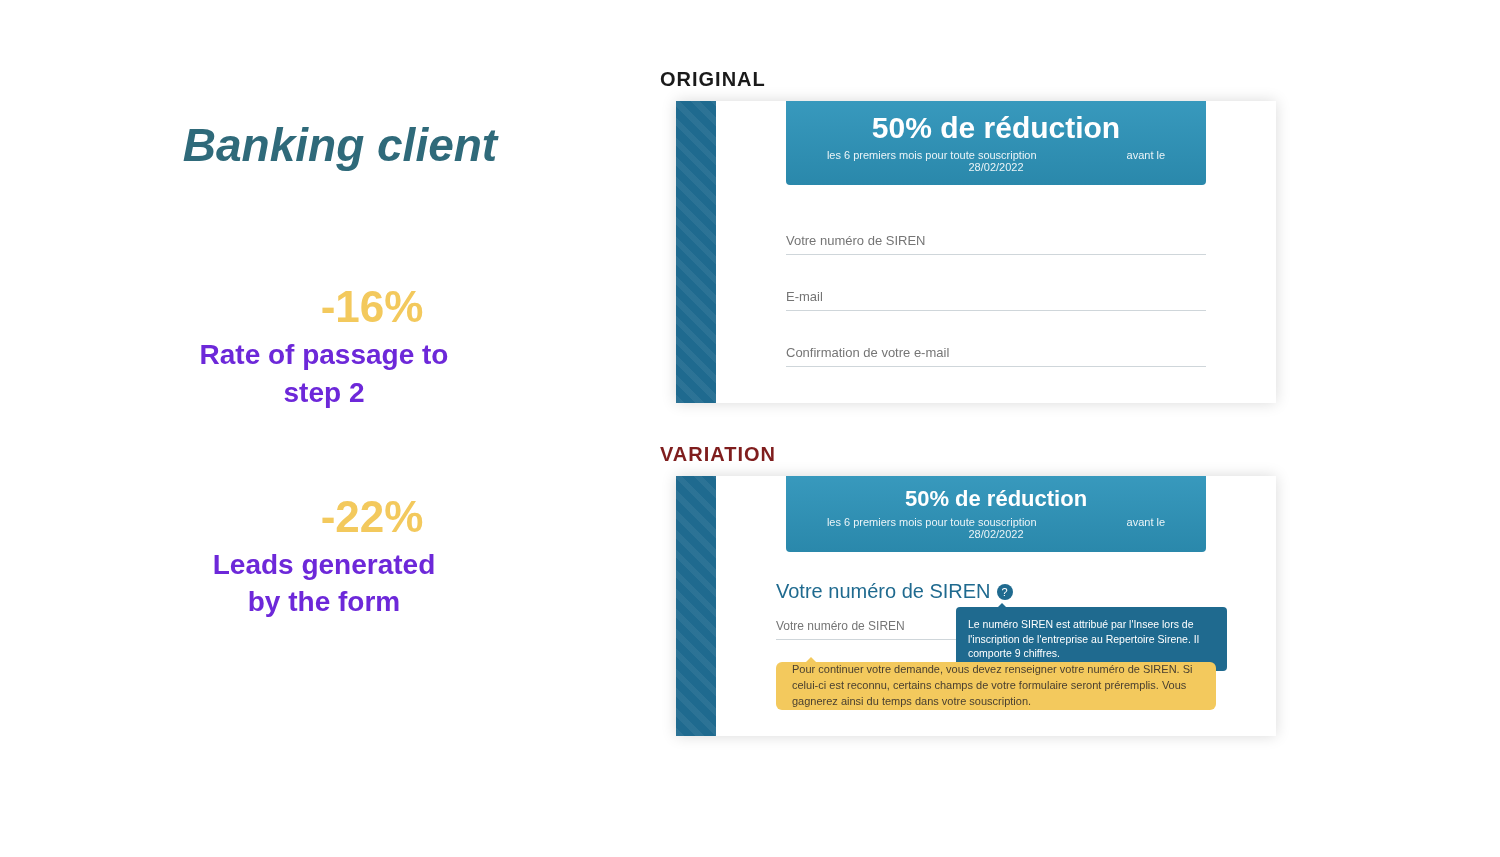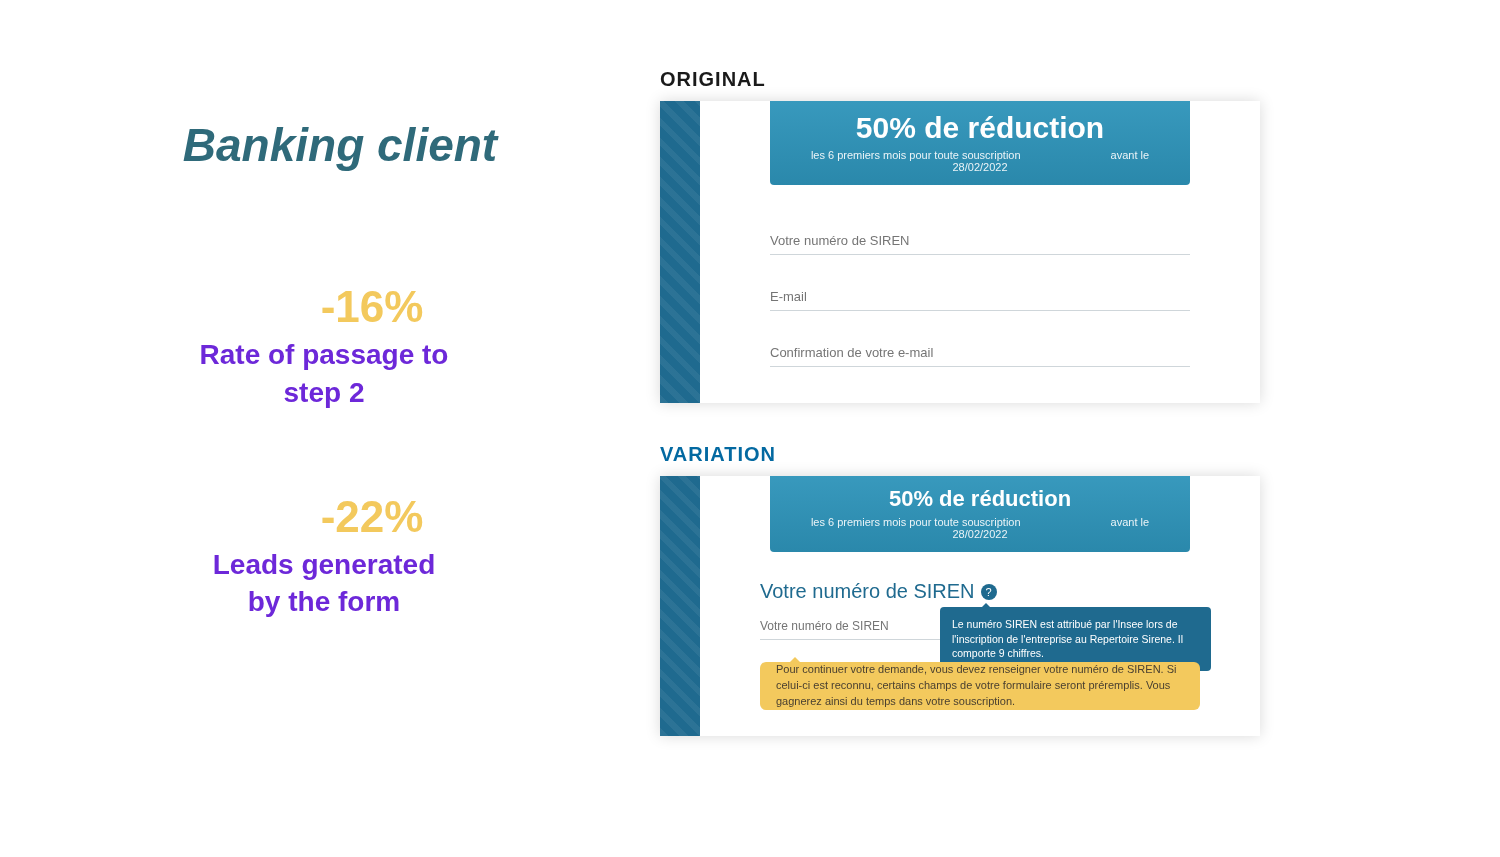--- a/index.html
+++ b/index.html
@@ -49,30 +49,31 @@
     top: 68px;
     width: 620px;
   }
   .mock-label {
     font-size: 20px;
     font-weight: 800;
     letter-spacing: 1px;
     margin-bottom: 10px;
   }
   .label-original { color: #1a1a1a; }
-  .label-variation { color: #0369a1; }
+  .label-variation { color: #7f1d1d; }
 
   .mockup {
     width: 600px;
     background: #fff;
     box-shadow: 0 0 14px rgba(0,0,0,0.15);
     position: relative;
     display: flex;
     overflow: hidden;
     margin-bottom: 40px;
+    margin-left: 16px;
   }
   .sidebar-strip {
     width: 40px;
     background: #1f6a8f;
     background-image:
       repeating-linear-gradient(45deg, rgba(255,255,255,0.06) 0 6px, transparent 6px 14px);
     flex: 0 0 40px;
   }
   .mock-body { flex: 1; position: relative; }
 

